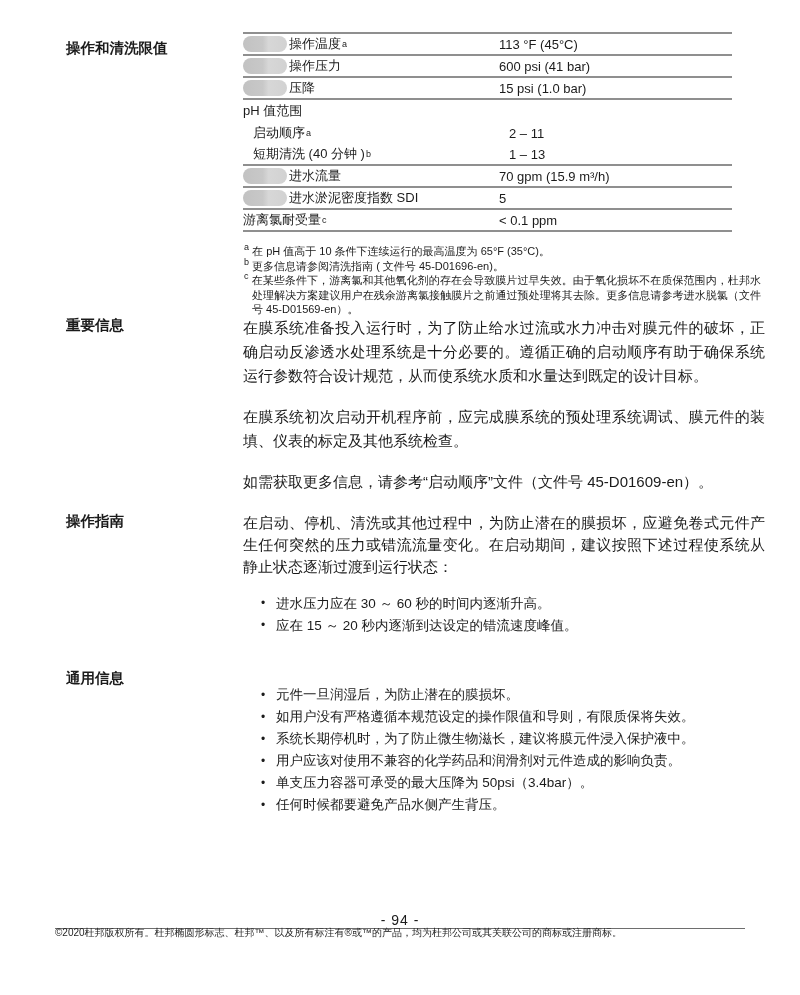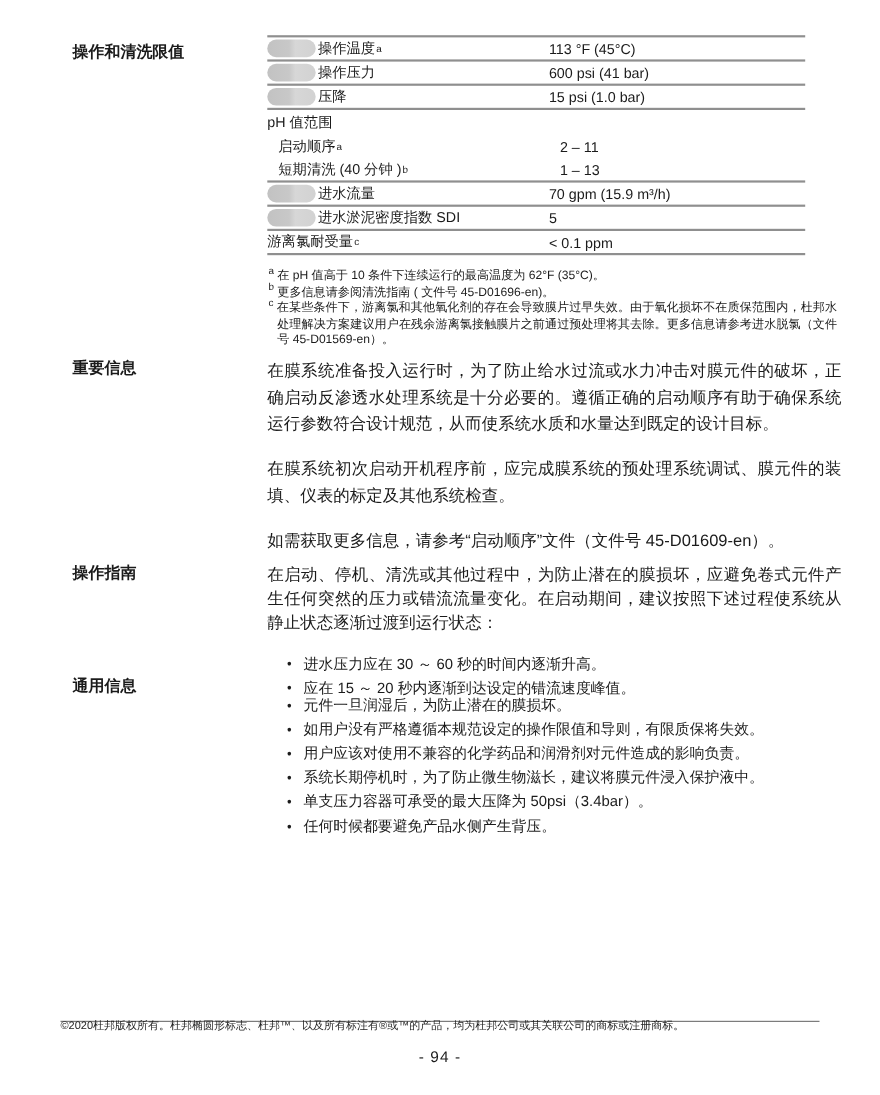--- a/index.html
+++ b/index.html
@@ -12,23 +12,23 @@
     overflow:hidden;
   }
 
   
   .sec { position:absolute; left:66px; display:flex; align-items:flex-start;gap:10px; }
   .sec-title { flex:0 0 167px; width:167px; font-size:14.5px; font-weight:bold; line-height:18px; }
   .sec-body { width:522px; }
 
   #sec-limits    { top:32px; }
   #sec-limits .sec-title { margin-top:7px; }
-  #sec-important { top:326px; }
+  #sec-important { top:316px; }
   #sec-guide     { top:512px; }
-  #sec-general   { top:615px; }
+  #sec-general   { top:669px; }
 
   
   .spec-table { width:489px; border-top:2px solid #8f8f8f; }
   .t-row { display:flex; align-items:center; height:22px; font-size:13px; box-sizing:border-box; }
   .t-row.lined { border-bottom:2px solid #8f8f8f; }
   .t-label { flex:0 0 256px; display:flex; align-items:center; white-space:nowrap; }
   .t-row.indent .t-label { padding-left:10px; flex-basis:256px; }
   .t-value { flex:1; white-space:nowrap; }
   .t-label sup, .footnote sup { font-size:9px; line-height:0; vertical-align:super; margin-left:1px; }
 
@@ -47,21 +47,21 @@
   .paras p { margin:0 0 17px 0; font-size:15px; line-height:24px; text-align:justify; }
   #sec-guide .paras p { line-height:22px; margin-bottom:6px; }
   .bullets { margin:15px; padding:0; list-style:none; }
   .bullet { position:relative; padding-left:18px; font-size:13.5px; line-height:21.5px; }
   .bullet::before { content:"\2022"; position:absolute; left:3px; top:0; font-size:12px; }
   #sec-general .bullet { line-height:22px; }
 
   
   .footer-rule { position:absolute; left:55px; top:928px; width:690px; border-top:1px solid #6e6e6e; }
   .copyright { position:absolute; left:55px; top:888px; width:700px; font-size:10px; line-height:12px; color:#1f1f1f;margin-top:39px; }
-  .page-number { position:absolute; left:0; top:952px; width:800px; text-align:center; font-size:14px; letter-spacing:1px; }
+  .page-number { position:absolute; left:0; top:912px; width:800px; text-align:center; font-size:14px; letter-spacing:1px; }
 </style>
 </head>
 <body>
 
 <div class="page">
 
   <section class="sec" id="sec-limits">
     <div class="sec-title">操作和清洗限值</div>
     <div class="sec-body">
       <div class="spec-table" id="spec-table">
@@ -123,21 +123,21 @@
           </div>
           <div class="t-row lined">
             <div class="t-label">
               <span>游离氯耐受量</span>
               <sup>c</sup>
             </div>
             <div class="t-value">&lt; 0.1 ppm</div>
           </div>
         </div>
       <div class="footnotes" id="spec-footnotes">
-          <div class="footnote"><sup>a</sup><span> 在 pH 值高于 10 条件下连续运行的最高温度为 62°F (35°C)。</span></div>
+          <div class="footnote"><sup>a</sup><span> 在 pH 值高于 10 条件下连续运行的最高温度为 65°F (35°C)。</span></div>
           <div class="footnote"><sup>b</sup><span> 更多信息请参阅清洗指南 ( 文件号 45-D01696-en)。</span></div>
           <div class="footnote"><sup>c</sup><span> 在某些条件下，游离氯和其他氧化剂的存在会导致膜片过早失效。由于氧化损坏不在质保范围内，杜邦水处理解决方案建议用户在残余游离氯接触膜片之前通过预处理将其去除。更多信息请参考进水脱氯（文件号 45-D01569-en）。</span></div>
         </div>
     </div>
   </section>
 
   <section class="sec" id="sec-important">
     <div class="sec-title">重要信息</div>
     <div class="sec-body">
       <div class="paras" id="important-paras">
@@ -160,22 +160,22 @@
         </div>
     </div>
   </section>
 
   <section class="sec" id="sec-general">
     <div class="sec-title">通用信息</div>
     <div class="sec-body">
       <div class="bullets" id="general-bullets">
           <div class="bullet">元件一旦润湿后，为防止潜在的膜损坏。</div>
           <div class="bullet">如用户没有严格遵循本规范设定的操作限值和导则，有限质保将失效。</div>
+          <div class="bullet">系统长期停机时，为了防止微生物滋长，建议将膜元件浸入保护液中。</div>
           <div class="bullet">用户应该对使用不兼容的化学药品和润滑剂对元件造成的影响负责。</div>
-          <div class="bullet">系统长期停机时，为了防止微生物滋长，建议将膜元件浸入保护液中。</div>
           <div class="bullet">单支压力容器可承受的最大压降为 50psi（3.4bar）。</div>
           <div class="bullet">任何时候都要避免产品水侧产生背压。</div>
         </div>
     </div>
   </section>
 
   <div class="footer-rule"></div>
   <div class="copyright">©2020杜邦版权所有。杜邦椭圆形标志、杜邦™、以及所有标注有®或™的产品，均为杜邦公司或其关联公司的商标或注册商标。</div>
   <div class="page-number">- 94 -</div>
 

